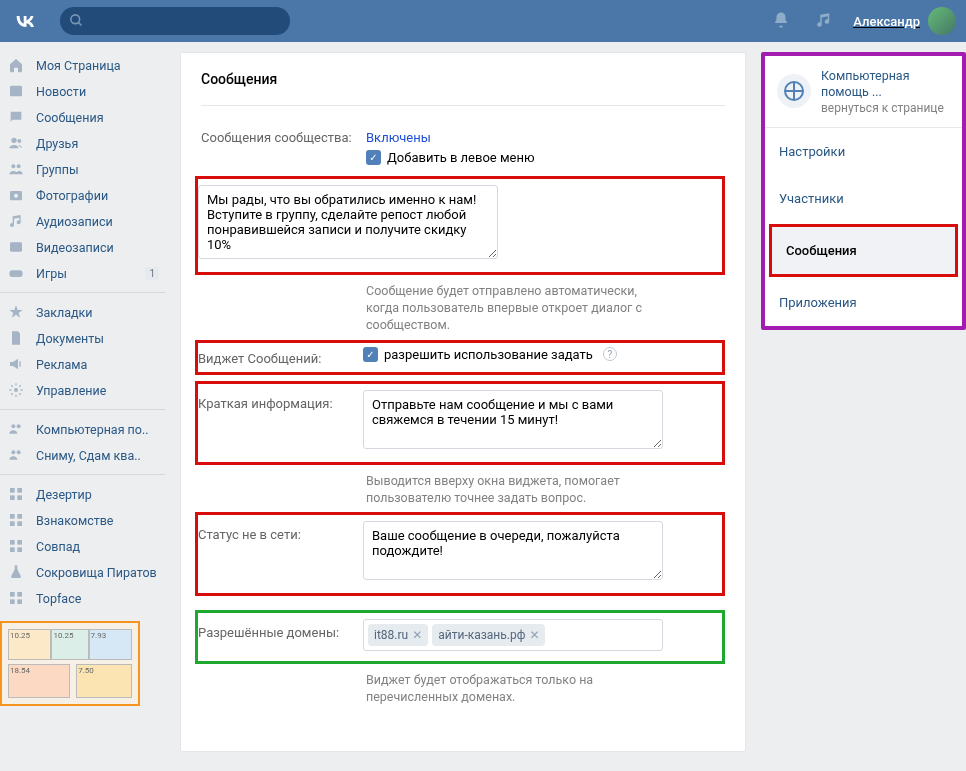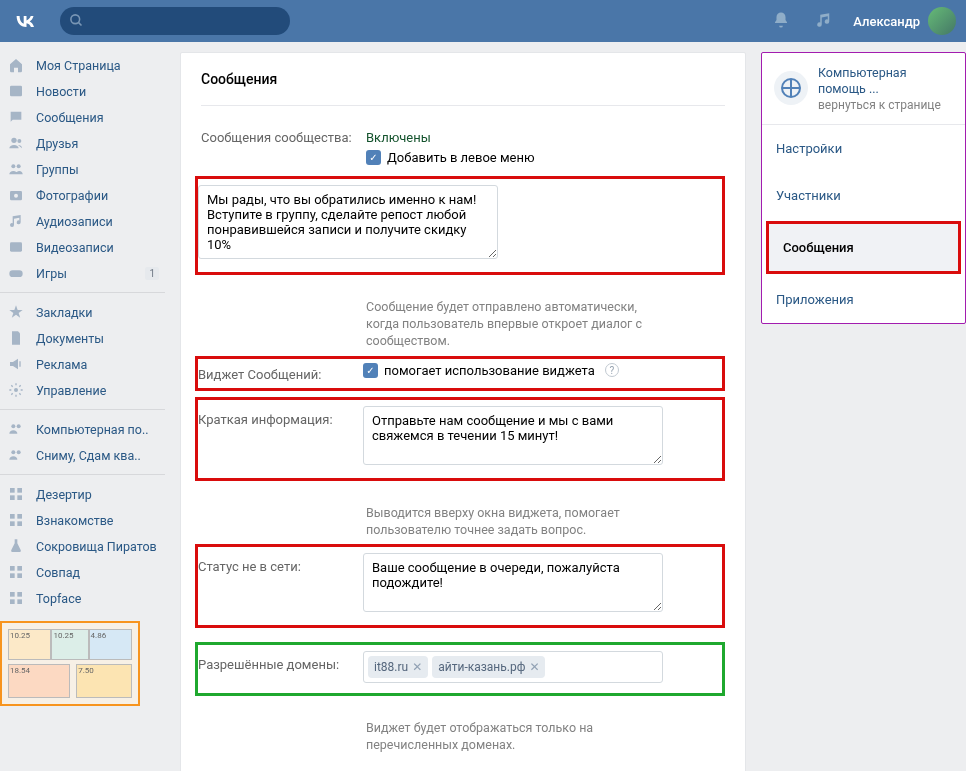--- a/index.html
+++ b/index.html
@@ -1,19 +1,19 @@
 <!DOCTYPE html>
 <html><head>
 <meta charset="utf-8">
 <style>
 * { box-sizing: border-box; margin: 0; padding: 0; }
 body { font-family: -apple-system, BlinkMacSystemFont, Roboto, Helvetica, Arial, sans-serif; font-size: 13px; background: #edeef0; color: #000; }
 a { text-decoration: none; }
 
-.header { background: #4a76a8; height: 42px; display: flex; align-items: center; padding: 0 10px; }
+.header { background: #4a76a8; height: 42px; display: flex; align-items: center; padding: 0 10px; text-decoration: underline; }
 .logo { width: 30px; height: 30px; display: flex; align-items: center; justify-content: center; margin-right: 20px; }
 .logo svg { fill: #fff; }
 .search-wrap { position: relative; }
 .search { background: #224b7a; border: none; border-radius: 14px; height: 28px; width: 230px; padding: 0 12px 0 30px; color: #fff; font-size: 13px; }
 .search-icon { position: absolute; left: 9px; top: 6px; color: #7996b5; }
 .header-icons { margin-left: auto; display: flex; align-items: center; gap: 25px; margin-right: 20px; }
 .header-icons .hicon { color: #8fadc8; cursor: pointer; }
 .user-block { display: flex; align-items: center; gap: 8px; color: #fff; font-weight: 500; cursor: pointer; }
 .avatar { width: 28px; height: 28px; border-radius: 50%; background: linear-gradient(135deg,#6b7,#476); }
 
@@ -28,37 +28,37 @@
 .promo-inner { position: absolute; inset: 6px; }
 .room { position: absolute; border: 1px solid #bbb; font-size: 8px; color: #666; padding: 1px; }
 
 .main { flex: 1; display: flex; gap: 15px; }
 .content { background: #fff; border: 1px solid #e4e6e9; border-radius: 2px; flex: 1; padding: 18px 20px 25px; }
 .content h1 { font-size: 14px; font-weight: 500; color: #000; padding-bottom: 18px; border-bottom: 1px solid #e7e8ec; margin-bottom: 18px; }
 
 .form-row { display: flex; align-items: flex-start; margin-bottom: 4px; }
 .form-label { width: 165px; padding-right: 14px; color: #656565; font-size: 13px; padding-top: 6px; }
 .form-field { flex: 1; max-width: 300px; }
-.static-val { padding-top: 6px; color: #14532d; }
+.static-val { padding-top: 6px; color: #1d4ed8; }
 .checkbox-row { display: flex; align-items: center; gap: 6px; padding: 5px 0; }
 .chk { width: 15px; height: 15px; border-radius: 3px; background: #5181b8; display: flex; align-items: center; justify-content: center; color: #fff; font-size: 10px; cursor: pointer; }
 textarea.ta { width: 100%; border: 1px solid #d3d9de; border-radius: 3px; padding: 6px 8px; font-size: 13px; font-family: inherit; resize: vertical; color: #000; }
-.hint { color: #828282; font-size: 12.5px; margin-top: 22px; line-height: 1.35; }
+.hint { color: #828282; font-size: 12.5px; margin-top: 6px; line-height: 1.35; }
 .help-icon { display: inline-flex; width: 14px; height: 14px; border: 1px solid #c1c9d1; border-radius: 50%; font-size: 10px; color: #93a0ae; align-items: center; justify-content: center; margin-left: 4px; cursor: pointer; }
 
 .highlight-red { border: 3px solid #d90c0c; padding: 6px 6px 6px 0; margin: 6px 0 2px -6px; }
 .highlight-green { border: 3px solid #1fa82e; padding: 6px 6px 6px 0; margin: 6px 0 2px -6px; }
 
 .tokens { border: 1px solid #d3d9de; border-radius: 3px; padding: 4px; min-height: 32px; display: flex; gap: 4px; flex-wrap: wrap; }
 .token { background: #e6ebf0; border-radius: 4px; padding: 3px 6px; font-size: 12px; color: #55677d; display: flex; align-items: center; gap: 4px; }
 .token .x { color: #90a0b3; cursor: pointer; }
 .save-wrap { text-align: center; margin-top: 20px; }
 
 .rightcol { width: 205px; flex-shrink: 0; }
-.rbox { background: #fff; border: 1px solid #a21caf; border-radius: 2px; }
+.rbox { background: #fff; border: 4px solid #a21caf; border-radius: 2px; }
 .rhead { display: flex; align-items: center; gap: 10px; padding: 12px; border-bottom: 1px solid #e7e8ec; }
 .ricon { width: 34px; height: 34px; border-radius: 50%; background: #eef2f6; display: flex; align-items: center; justify-content: center; flex-shrink: 0; }
 .rtitle { font-size: 12.5px; color: #2a5885; line-height: 1.3; }
 .rsub { font-size: 12px; color: #828282; }
 .rmenu a { display: block; padding: 16px 14px; color: #2a5885; font-size: 13px; }
 .rmenu a.active { background: #f0f2f5; font-weight: 500; color: #000; }
 .rmenu-hl { border: 3px solid #d90c0c; margin: 2px 4px; }
 </style>
 </head>
 <body>
@@ -250,52 +250,52 @@
             <rect x="14" y="3" width="7" height="7"></rect>
             <rect x="3" y="14" width="7" height="7"></rect>
             <rect x="14" y="14" width="7" height="7"></rect>
           </svg>
         </span>
         <span>Взнакомстве</span>
       </a>
       <a href="#">
         <span class="navicon">
           <svg width="16" height="16" viewBox="0 0 24 24" fill="currentColor">
-            <path d="M10 2h4v6l5 10a2 2 0 0 1-2 3H7a2 2 0 0 1-2-3l5-10V2z"></path>
-          </svg>
-        </span>
-        <span>Сокровища Пиратов</span>
-      </a>
-      <a href="#">
-        <span class="navicon">
-          <svg width="16" height="16" viewBox="0 0 24 24" fill="currentColor">
             <rect x="3" y="3" width="7" height="7"></rect>
             <rect x="14" y="3" width="7" height="7"></rect>
             <rect x="3" y="14" width="7" height="7"></rect>
             <rect x="14" y="14" width="7" height="7"></rect>
           </svg>
         </span>
         <span>Совпад</span>
       </a>
       <a href="#">
         <span class="navicon">
           <svg width="16" height="16" viewBox="0 0 24 24" fill="currentColor">
+            <path d="M10 2h4v6l5 10a2 2 0 0 1-2 3H7a2 2 0 0 1-2-3l5-10V2z"></path>
+          </svg>
+        </span>
+        <span>Сокровища Пиратов</span>
+      </a>
+      <a href="#">
+        <span class="navicon">
+          <svg width="16" height="16" viewBox="0 0 24 24" fill="currentColor">
             <rect x="3" y="3" width="7" height="7"></rect>
             <rect x="14" y="3" width="7" height="7"></rect>
             <rect x="3" y="14" width="7" height="7"></rect>
             <rect x="14" y="14" width="7" height="7"></rect>
           </svg>
         </span>
         <span>Topface</span>
       </a>
       <div class="promo-img">
         <div class="promo-inner">
           <div class="room" style="left:0;top:0;width:35%;height:45%;background:#fce9c8">10.25</div>
           <div class="room" style="left:35%;top:0;width:30%;height:45%;background:#dceee8">10.25</div>
-          <div class="room" style="right:0;top:0;width:35%;height:45%;background:#d6e8f5">4.86</div>
+          <div class="room" style="right:0;top:0;width:35%;height:45%;background:#d6e8f5">7.93</div>
           <div class="room" style="left:0;bottom:0;width:50%;height:50%;background:#fcd9c2">18.54</div>
           <div class="room" style="right:0;bottom:0;width:45%;height:50%;background:#fce4b2">7.50</div>
         </div>
       </div>
     </div>
 
   <div class="main">
     <div class="content">
       <h1>Сообщения</h1>
 
@@ -321,21 +321,21 @@
           <div class="form-label"></div>
           <div class="form-field hint">Сообщение будет отправлено автоматически, когда пользователь впервые откроет диалог с сообществом.</div>
         </div>
 
       <div class="highlight-red" style="padding-top:2px;padding-bottom:2px">
         <div class="form-row">
           <div class="form-label">Виджет Сообщений:</div>
           <div class="form-field">
             <div class="checkbox-row" style="padding:2px 0">
               <div class="chk">✓</div>
-              <span>помогает использование виджета</span>
+              <span>разрешить использование задать</span>
               <span class="help-icon">?</span>
             </div>
           </div>
         </div>
       </div>
 
       <div class="highlight-red">
         <div class="form-row">
           <div class="form-label">Краткая информация:</div>
           <div class="form-field">

